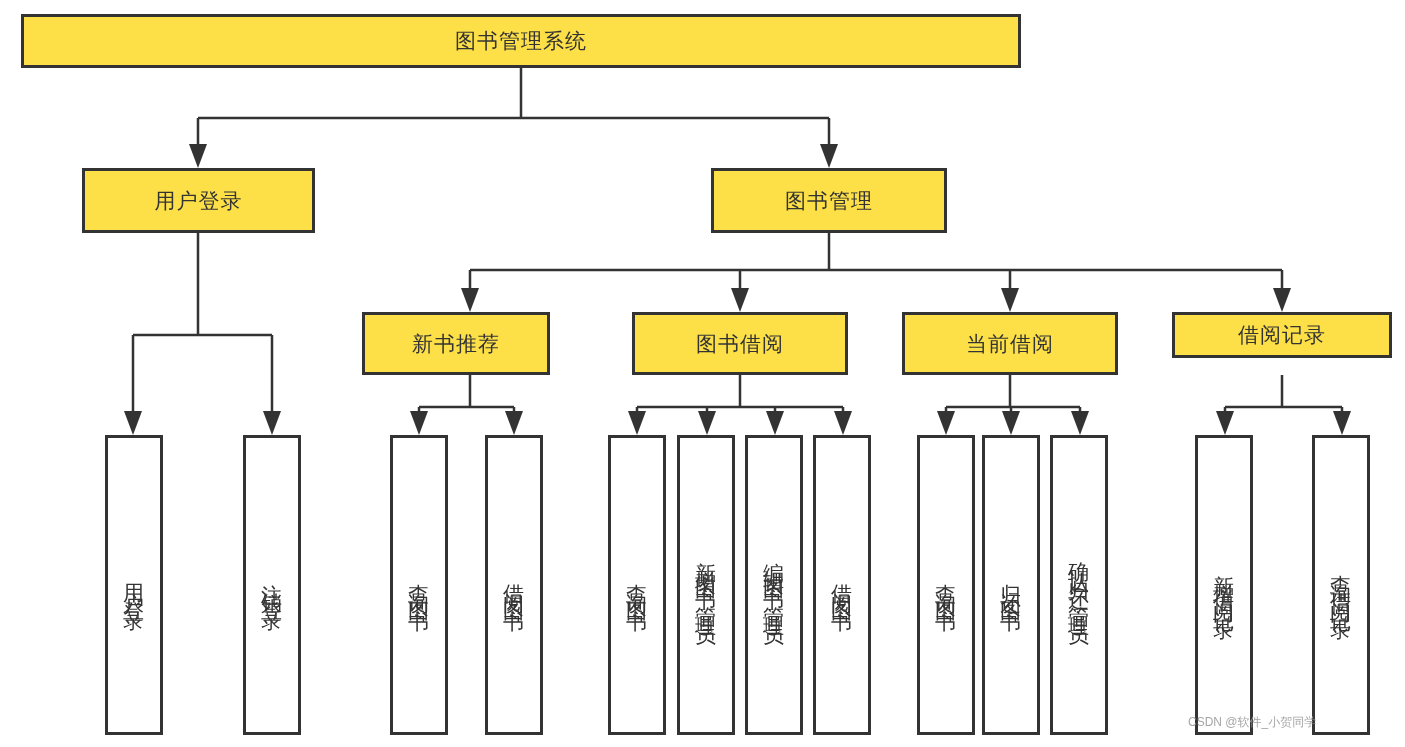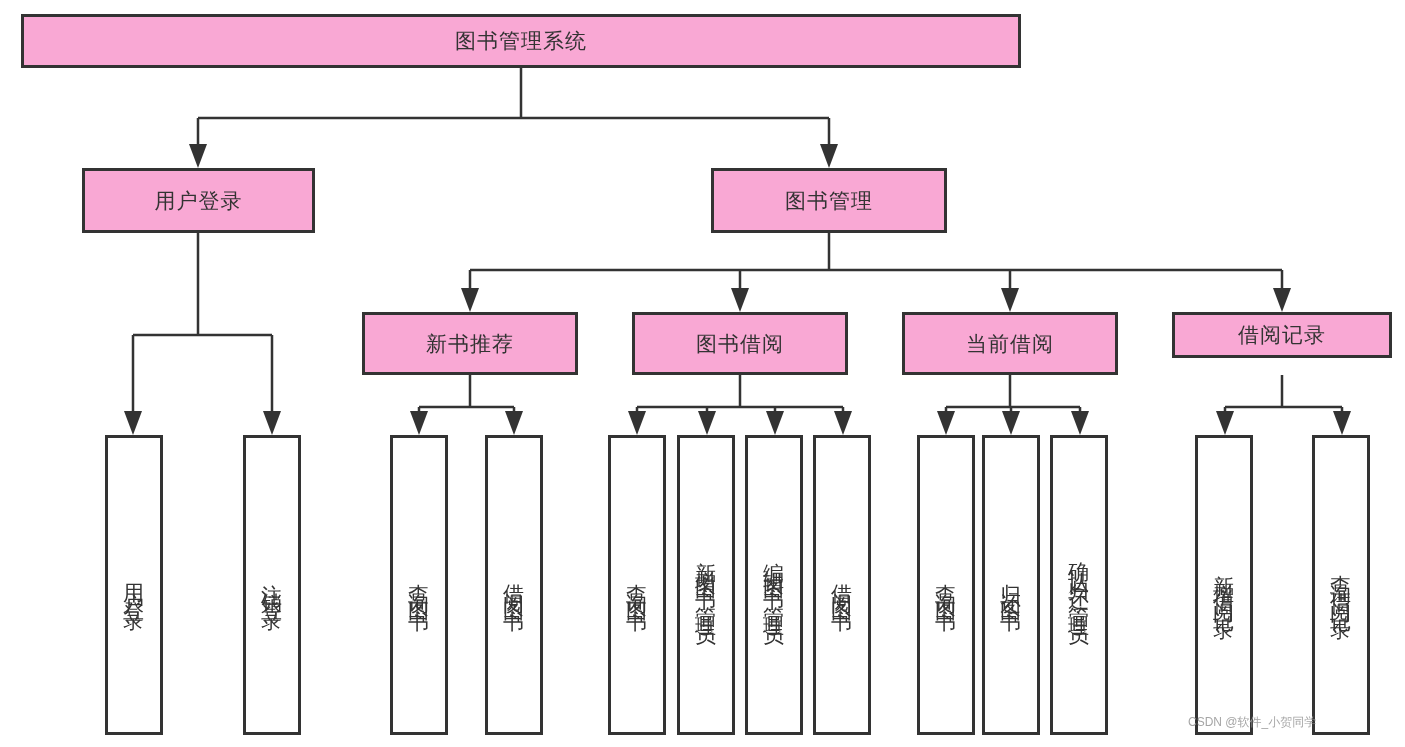--- a/index.html
+++ b/index.html
@@ -13,21 +13,21 @@
   }
   #connector-layer {
     position: absolute;
     left: 0; top: 0;
     width: 1405px; height: 747px;
   }
   .hbox {
     position: absolute;
     box-sizing: border-box;
     border: 3px solid #333333;
-    background: #f9a8d4;
+    background: #fde047;
     display: flex;
     align-items: center;
     justify-content: center;
     font-size: 21px;
     color: #333333;
     letter-spacing: 1px;
     z-index: 2;
   }
   .vbox {
     position: absolute;
@@ -48,21 +48,21 @@
     font-size: 21px;
     letter-spacing: 9px;
     color: #333333;
     line-height: 1;
     white-space: nowrap;
   }
   
   #node-root              { left: 21px;   top: 14px;  width: 1000px; height: 54px; }
   #node-user-login        { left: 82px;   top: 168px; width: 233px;  height: 65px; }
   #node-book-management   { left: 711px;  top: 168px; width: 236px;  height: 65px; align-items: center; }
-  #node-new-book-recommend{ left: 362px;  top: 312px; width: 216px;  height: 63px; }
+  #node-new-book-recommend{ left: 362px;  top: 312px; width: 188px;  height: 63px; }
   #node-book-borrow       { left: 632px;  top: 312px; width: 216px;  height: 63px; text-align: center; }
   #node-current-borrow    { left: 902px;  top: 312px; width: 216px;  height: 63px; }
   #node-borrow-records    { left: 1172px; top: 312px; width: 220px;  height: 46px; }
   
   #leaf-user-login        { left: 105px; }
   #leaf-logout            { left: 243px; }
   #leaf-nb-query          { left: 390px; }
   #leaf-nb-borrow         { left: 485px; }
   #leaf-bb-query          { left: 608px; }
   #leaf-bb-add            { left: 677px; }

